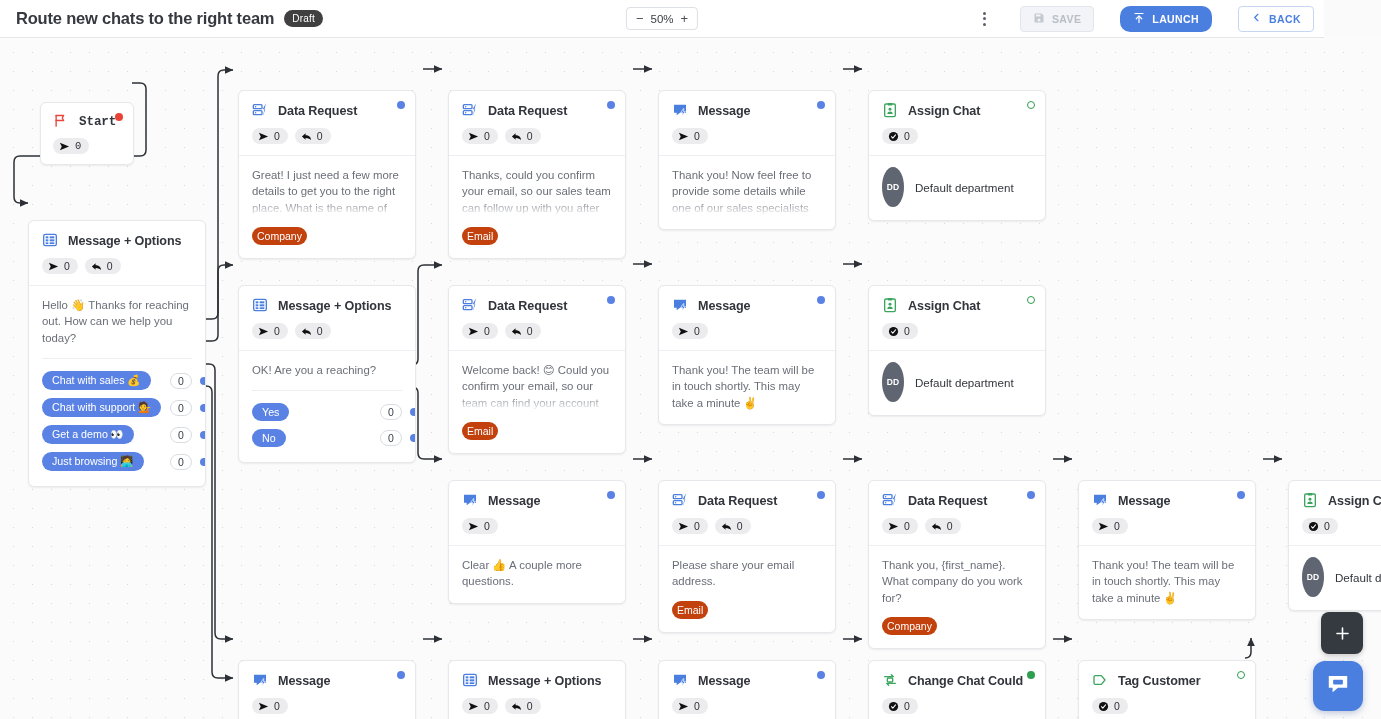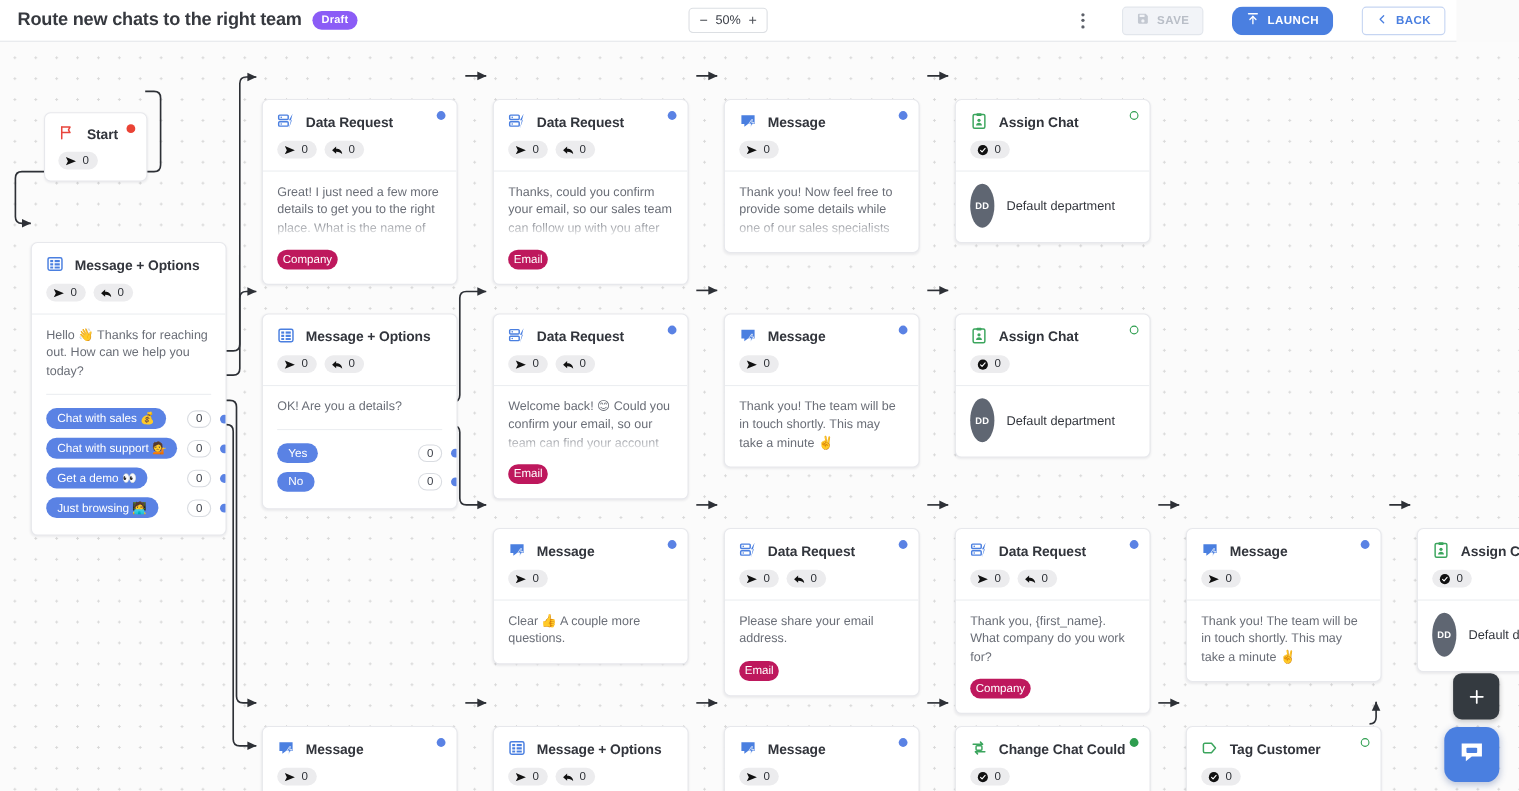--- a/index.html
+++ b/index.html
@@ -18,23 +18,23 @@
     display: flex; align-items: center;
     z-index: 50;
   }
   #flow-title {
     margin-left: 16px;
     font-size: 16.5px; font-weight: bold; color: #36393f;
     letter-spacing: -0.2px;
   }
   #draft-badge {
     margin-left: 10px;
-    background: #8b5cf6;
+    background: #404040;
     color: #ffffff;
-    font-size: 10px; font-weight: bold;
+    font-size: 10px; font-weight: normal;
     padding: 3px 8px 3px 8px;
     border-radius: 10px;
     letter-spacing: 0.2px;
   }
   #zoom-control {
     position: absolute; left: 50%; transform: translateX(-50%);
     display: flex; align-items: center; gap: 7px;
     border: 1px solid #dcdfe3; border-radius: 4px;
     background: #fff;
     padding: 4px 9px;
@@ -123,21 +123,21 @@
   .body-text {
     font-size: 11.4px; line-height: 16.4px; color: #6a6e77;
   }
   .clipped { max-height: 49px; overflow: hidden; position: relative; }
   .clipped::after {
     content: ""; position: absolute; left: 0; right: 0; bottom: 0; height: 17px;
     background: linear-gradient(to bottom, rgba(255,255,255,0), #ffffff);
   }
   .pill-tag {
     display: inline-block; margin-top: 11px;
-    background: #be185d; color: #fff;
+    background: #c2410c; color: #fff;
     font-size: 10.5px; padding: 3px 5px; border-radius: 10px;
   }
 
   
   .opt-divider { border-top: 1px solid #eceef1; margin: 1px 0 12px 0; }
   .opt-row { display: flex; align-items: center; justify-content: space-between; margin-bottom: 8px; position: relative; }
   .opt-row:last-child { margin-bottom: 2px; }
   .opt-label {
     background: #5a82e4; color: #fff; font-size: 10.7px;
     padding: 3px 10px; border-radius: 10px; white-space: nowrap; text-align: center;
@@ -157,21 +157,21 @@
   .dept-avatar {
     width: 22px; height: 40px; border-radius: 50%;
     background: #5f6672; color: #fff;
     font-size: 8.5px; font-weight: bold;
     display: flex; align-items: center; justify-content: center;
     letter-spacing: 0.2px;
   }
   .dept-name { font-size: 11.6px; color: #32353c; font-weight: 500; }
 
   
-  #node-start { width: 92px; }
+  #node-start { width: 92px; font-family: Liberation Mono, monospace; }
   #node-start .node-head { padding: 10px 11px 0 12px; }
   #node-start .node-stats { padding: 8px 12px 10px 12px; }
 
   
   #add-node-button {
     position: absolute; right: 18px; bottom: 65px;
     width: 42px; height: 42px; border-radius: 8px;
     background: #343a40;
     display: flex; align-items: center; justify-content: center;
     cursor: pointer;
@@ -502,21 +502,21 @@
         <span>0</span>
       </span>
       <span class="stat">
         <svg width="11" height="11" viewBox="0 0 24 24" fill="#111">
             <path d="M10 5L2 12l8 7v-4c6 0 10 2 12 5 0-7-5-11-12-11V5z"></path>
           </svg>
         <span>0</span>
       </span>
     </div>
     <div class="node-body">
-      <div class="body-text">OK! Are you a details?</div>
+      <div class="body-text">OK! Are you a reaching?</div>
       <div class="opt-divider" style="margin-top:12px;"></div>
       <div class="opt-row">
         <span class="opt-label">Yes</span>
         <span class="opt-count">0</span>
         <span class="opt-port"></span>
       </div>
       <div class="opt-row">
         <span class="opt-label">No</span>
         <span class="opt-count">0</span>
         <span class="opt-port"></span>

